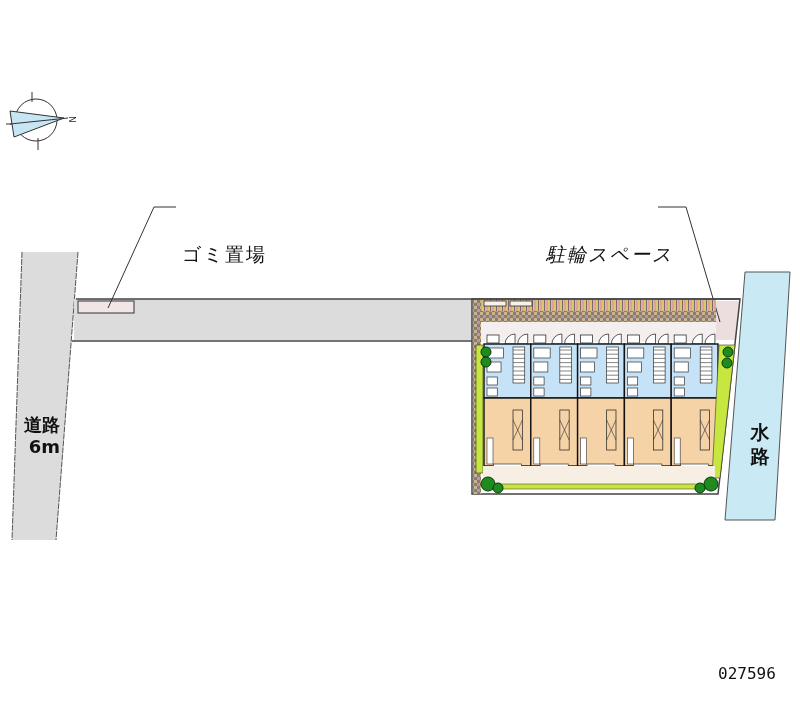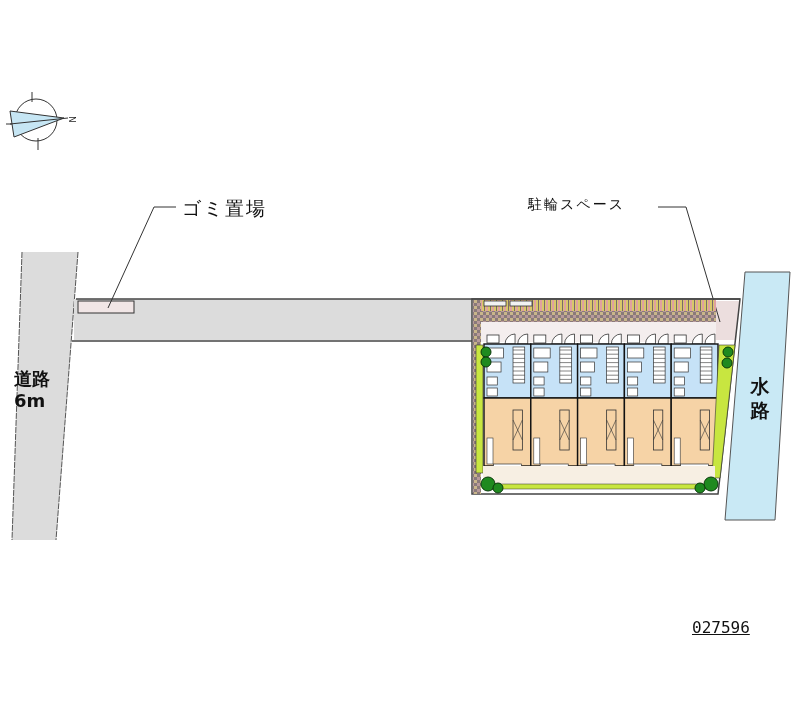--- a/index.html
+++ b/index.html
@@ -1,24 +1,24 @@
 <!DOCTYPE html>
 <html><head>
 <meta charset="utf-8">
 <style>
   html, body { margin: 0; padding: 0; background: #ffffff; }
   body { width: 800px; height: 727px; position: relative; overflow: hidden;
          font-family: "DejaVu Sans", sans-serif; }
   #site { position: absolute; left: 0; top: 0; width: 800px; height: 727px; }
-  .label { position: absolute; color: #111; font-family: "DejaVu Sans", sans-serif; }
+  .label { position: absolute; color: #111; font-family: "DejaVu Sans", sans-serif; margin-top: 46px; }
   .lbl-gomi { left: 182px; top: 196px; font-size: 19px; letter-spacing: 2px; }
-  .lbl-bike { left: 528px; top: 196px; font-size: 14px; letter-spacing: 2px; }
-  .lbl-road { left: 14px; top: 368px; font-size: 18px; line-height: 22px; text-align: left; width: 46px; font-weight: bold; }
+  .lbl-bike { left: 546px; top: 196px; font-size: 19px; letter-spacing: 2px; font-style: italic; }
+  .lbl-road { left: 14px; top: 368px; font-size: 18px; line-height: 22px; text-align: right; width: 46px; font-weight: bold; }
   .lbl-water { left: 748px; top: 374px; font-size: 19px; line-height: 24px; width: 24px; text-align: center; font-weight: bold; }
-  .lbl-id { left: 692px; top: 618px; font-size: 16px; font-family: "DejaVu Sans Mono", monospace; letter-spacing: 0px; text-decoration: underline; }
+  .lbl-id { left: 718px; top: 618px; font-size: 16px; font-family: "DejaVu Sans Mono", monospace; letter-spacing: 0px; }
 </style>
 </head>
 <body>
 
 <svg id="site" viewBox="0 0 800 727" xmlns="http://www.w3.org/2000/svg">
 
   <g>
     <circle cx="36" cy="120" r="21" fill="none" stroke="#333" stroke-width="1"></circle>
     <line x1="32" y1="92" x2="32" y2="102" stroke="#333"></line>
     <line x1="38" y1="138" x2="38" y2="150" stroke="#333"></line>

